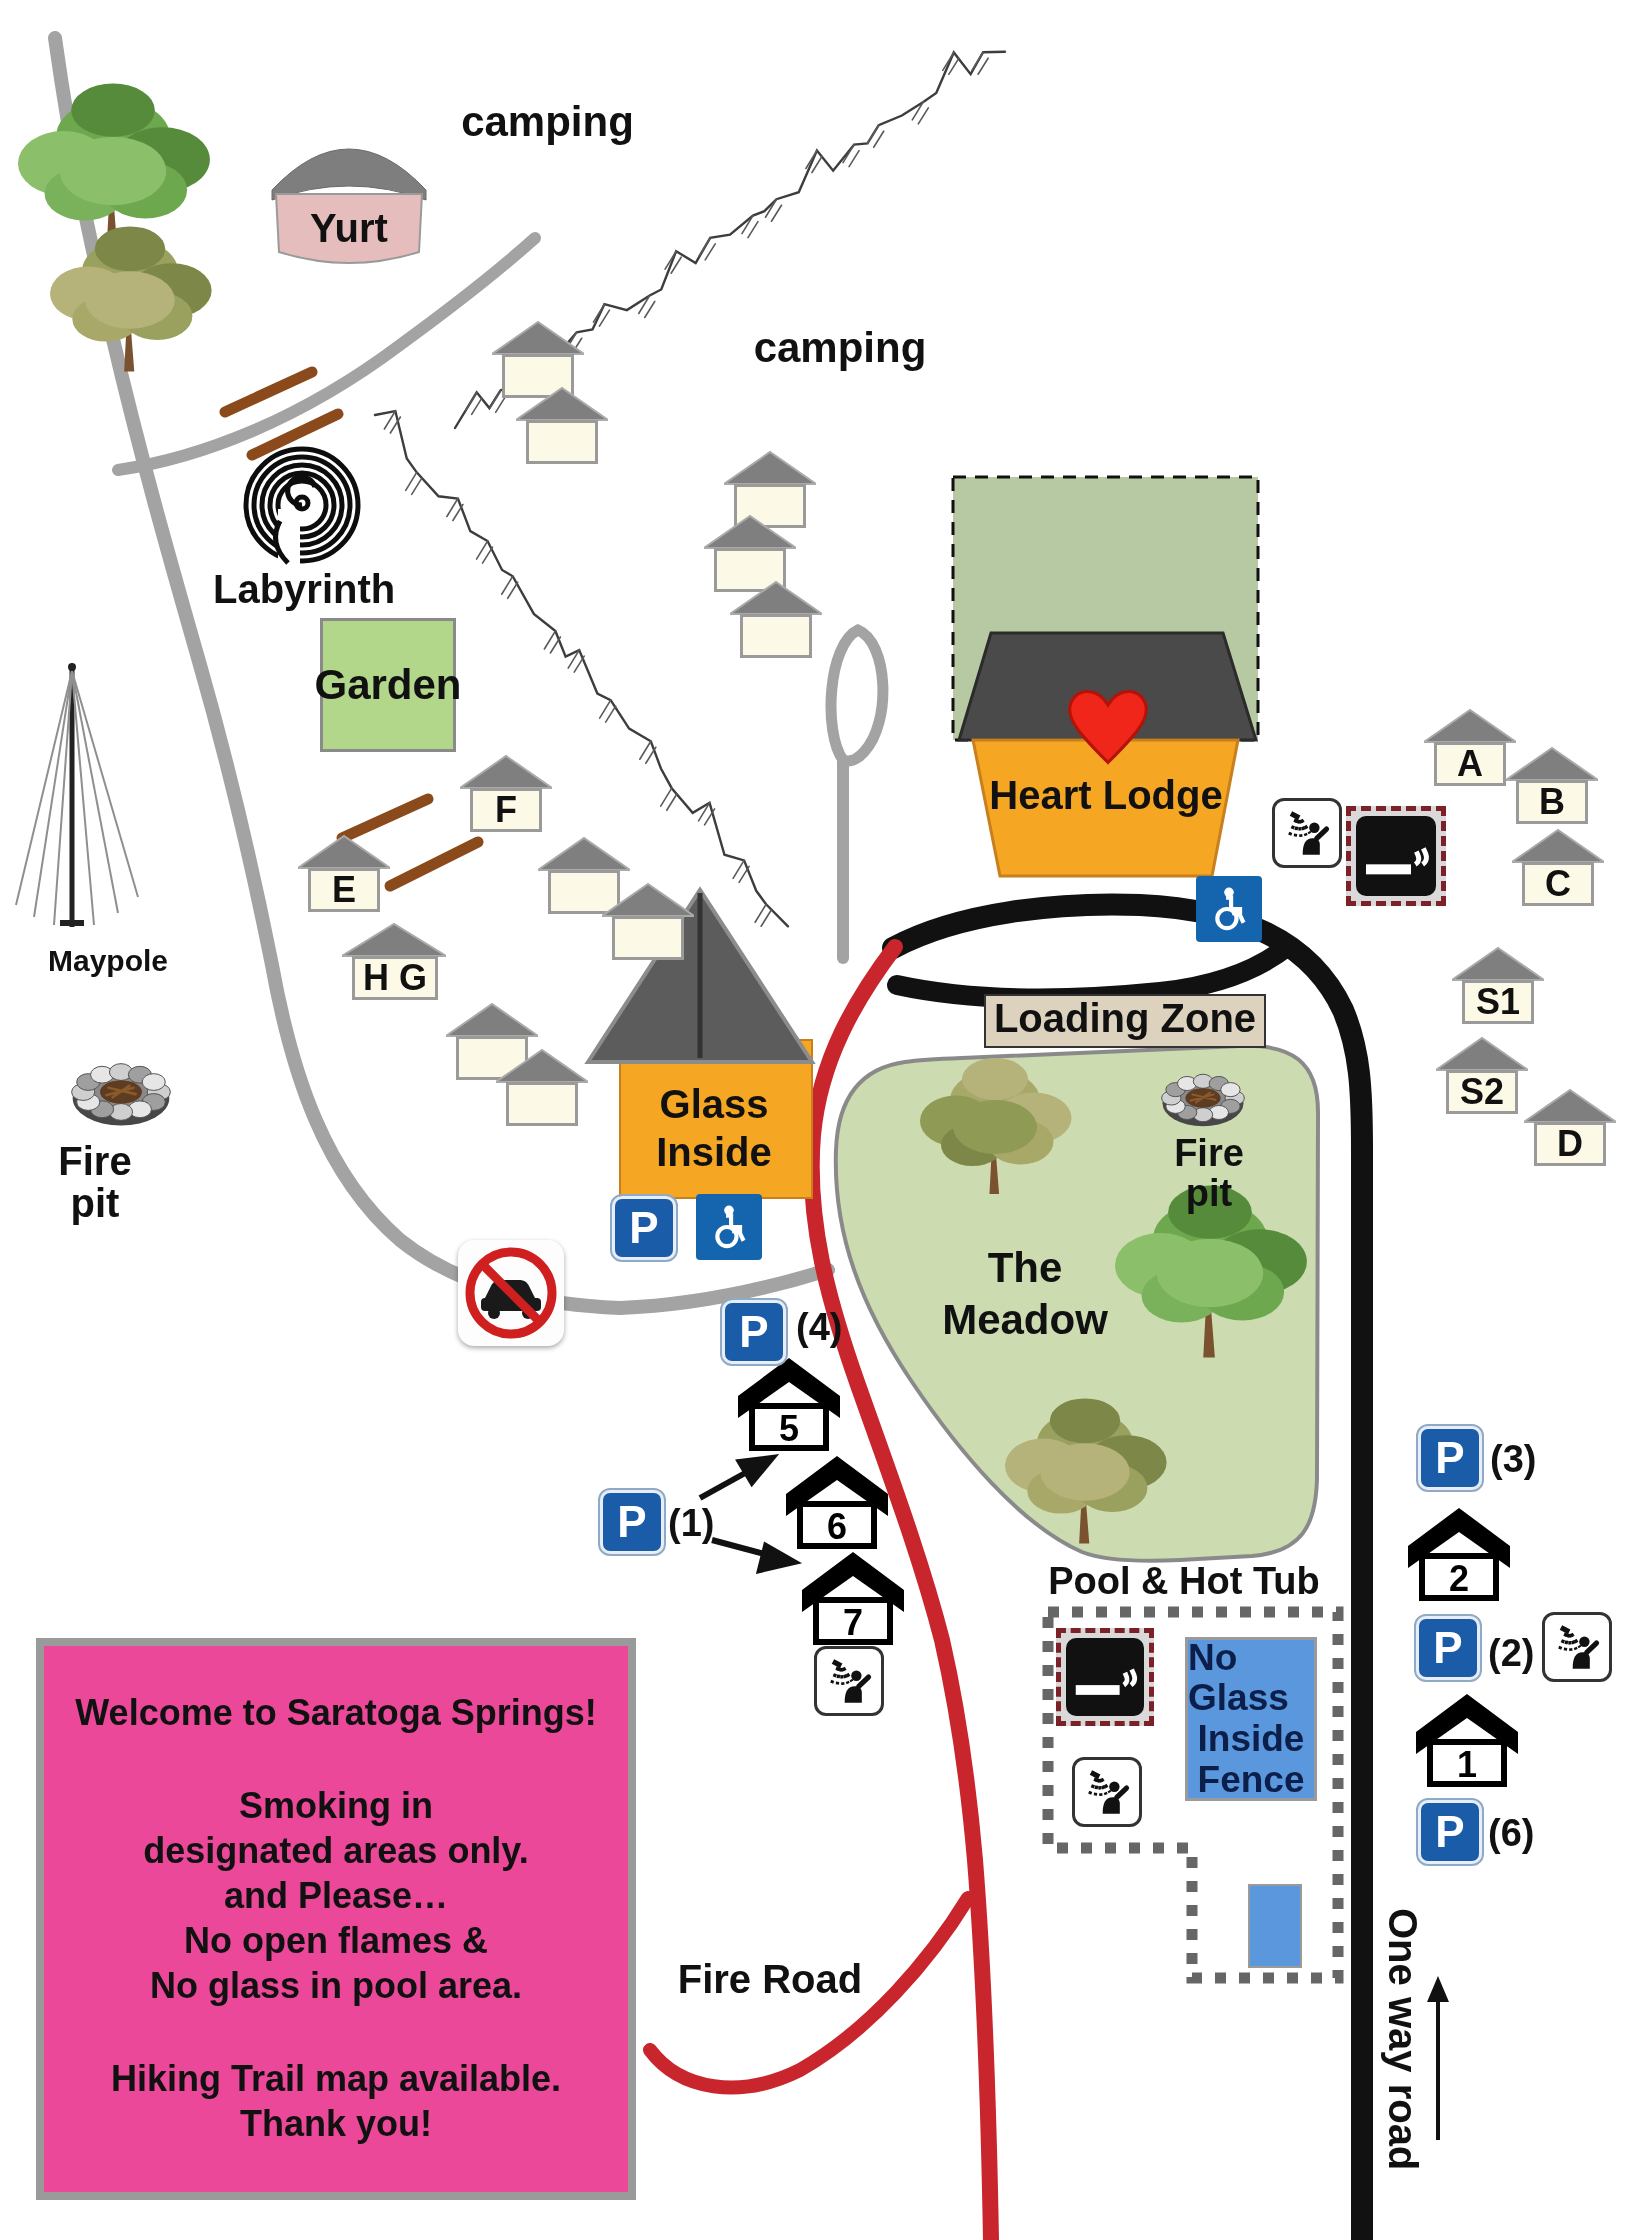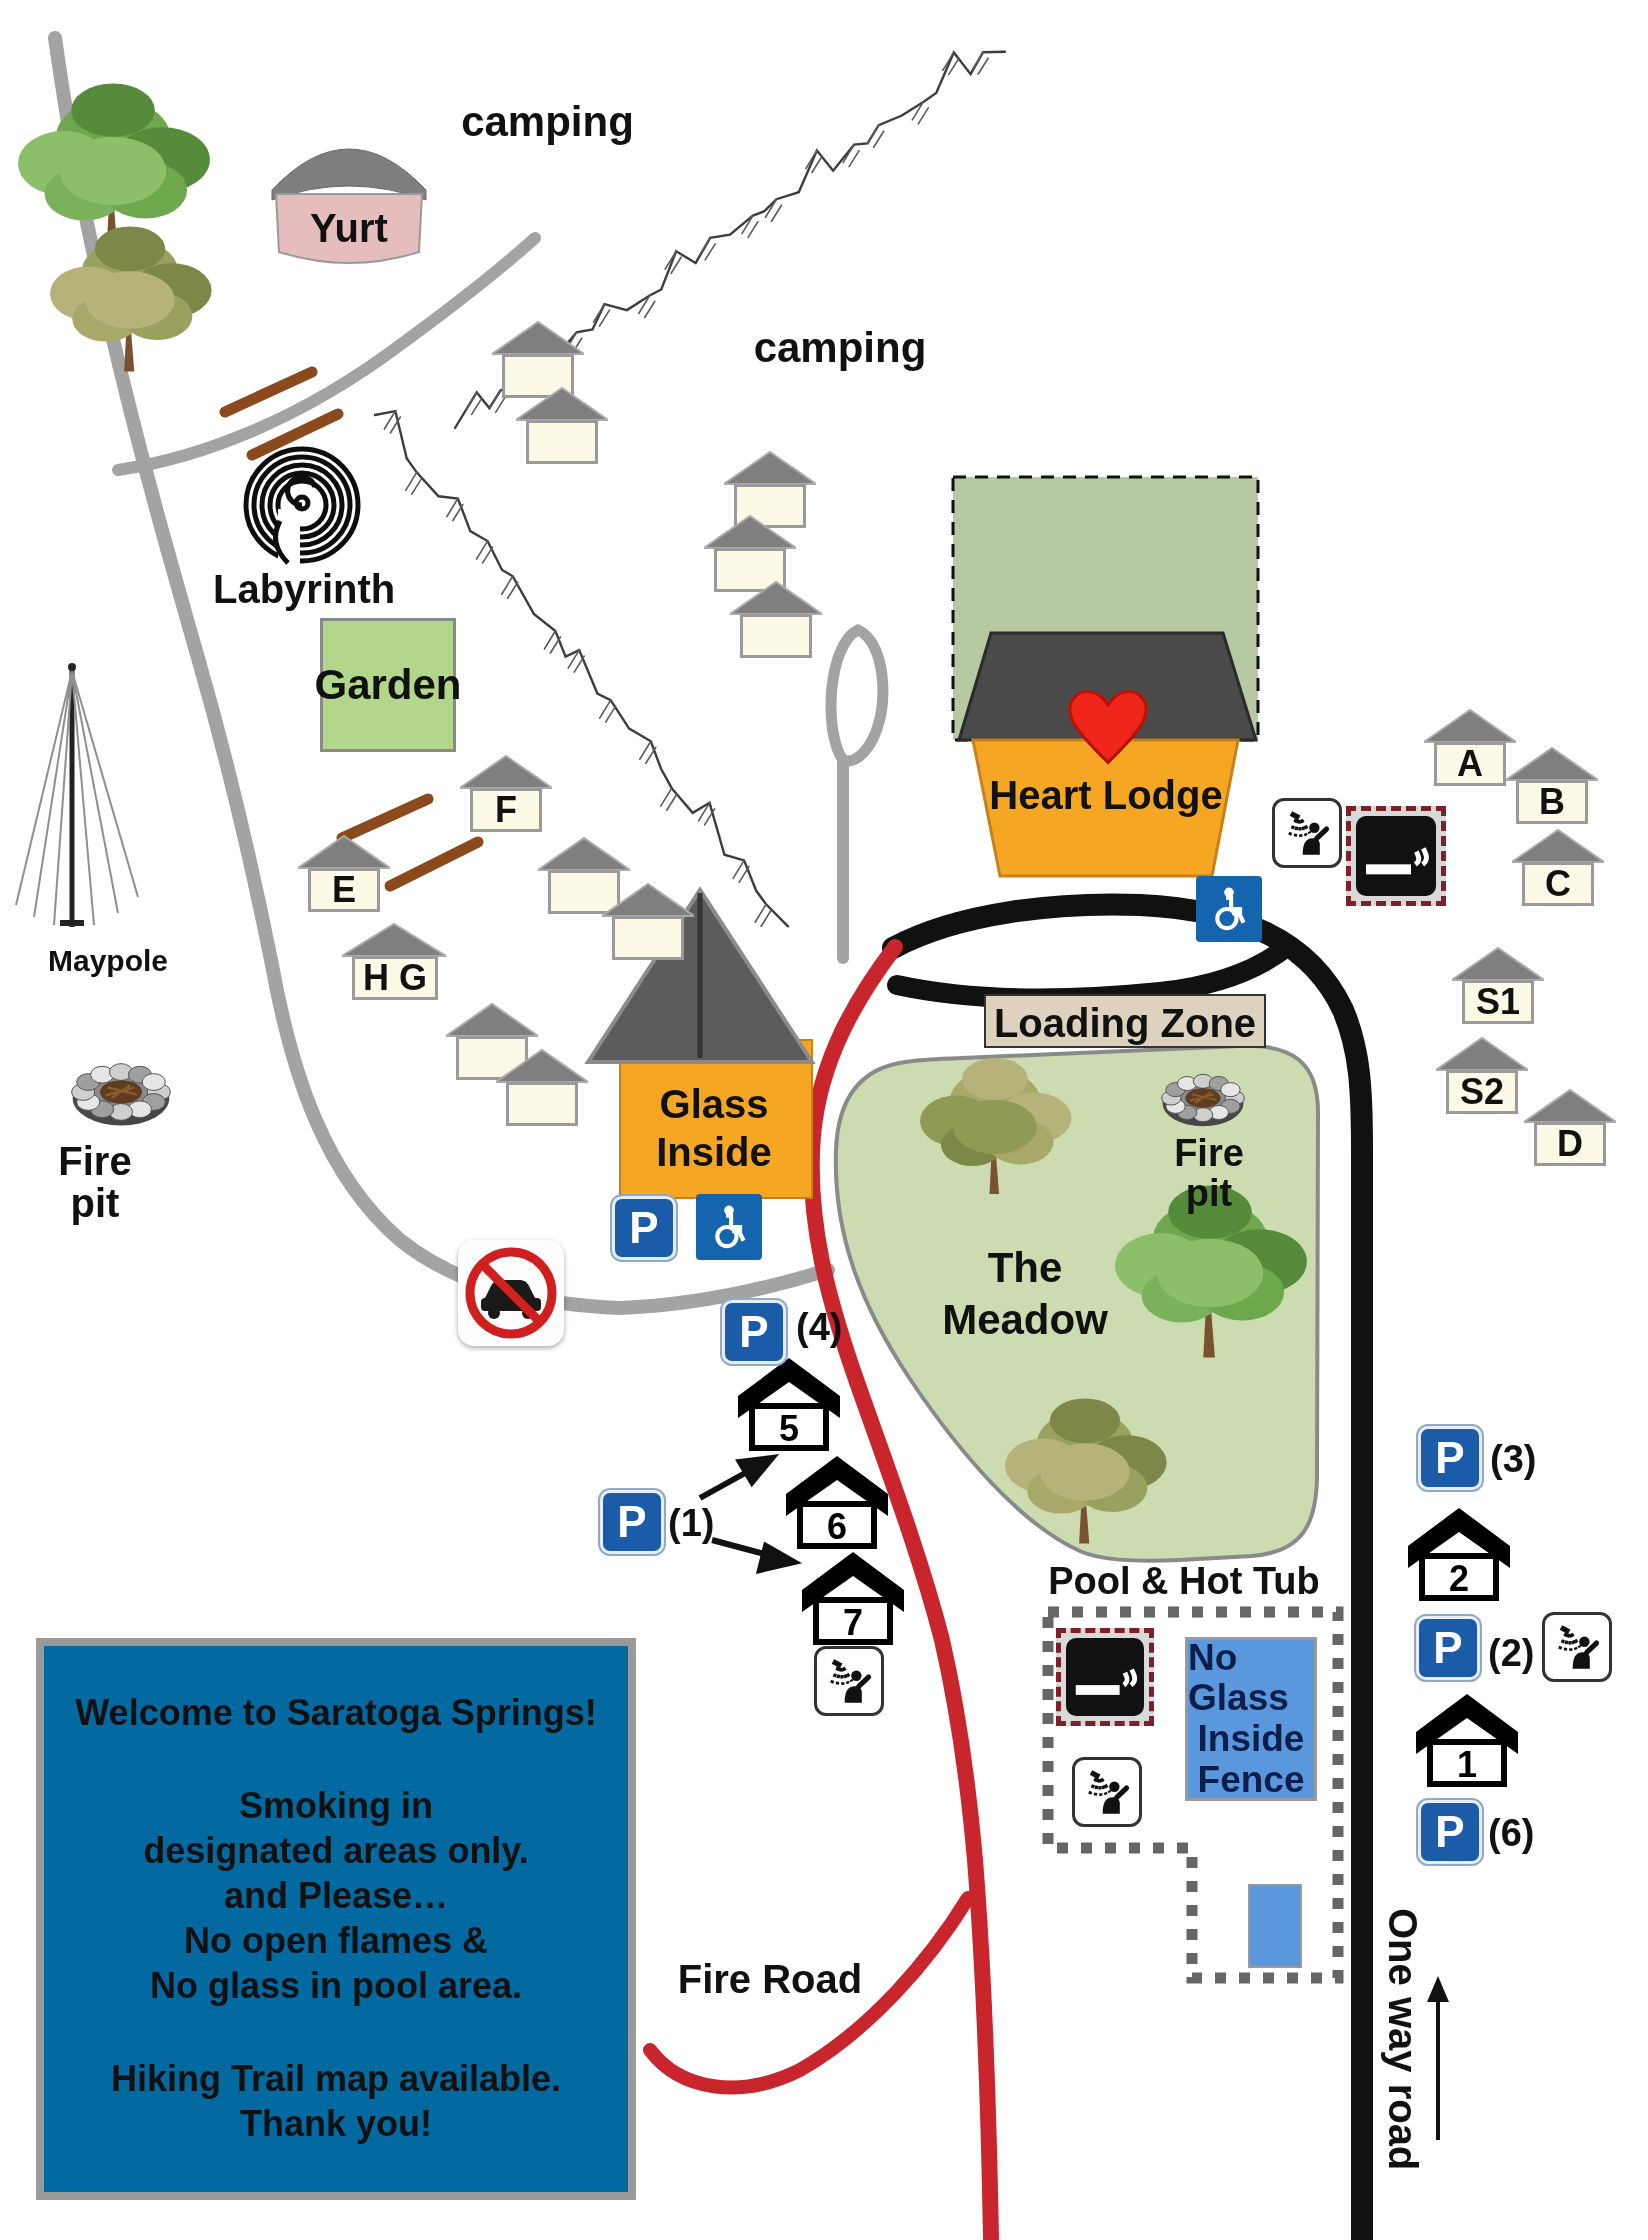--- a/index.html
+++ b/index.html
@@ -25,25 +25,25 @@
   
   .asign{position:absolute;width:66px;height:66px;background:#1565ae;border-radius:4px;
     display:flex;align-items:center;justify-content:center;}
   
   .shower{position:absolute;width:64px;height:64px;background:#fff;border:3px solid #333;
     border-radius:12px;display:flex;align-items:center;justify-content:center;}
   
   .smoke{position:absolute;background:#d9d9d9;border:5px dashed #7c2128;padding:5px;}
   .smoke .inner{background:#111;border-radius:10px;width:100%;height:100%;box-sizing:border-box;}
   
-  .wsign{position:absolute;left:36px;top:1638px;width:584px;height:546px;background:#0369a1;
+  .wsign{position:absolute;left:36px;top:1638px;width:584px;height:546px;background:#ec4899;
     border:8px solid #9a9a9a;text-align:center;font-weight:bold;font-size:36px;color:#111;}
   .wsign div{line-height:45px;}
   .loading{position:absolute;left:984px;top:994px;width:278px;height:50px;background:#dcd2bd;
-    border:2px solid #333;display:flex;align-items:flex-end;justify-content:center;
+    border:2px solid #333;display:flex;align-items:flex-start;justify-content:center;
     font-weight:bold;font-size:40px;color:#111;}
   .garden{position:absolute;left:320px;top:618px;width:130px;height:128px;background:#b2d68a;
     border:3px solid #8a8a8a;display:flex;align-items:center;justify-content:center;
     font-weight:bold;font-size:42px;color:#111;}
   .noglass{position:absolute;left:1185px;top:1637px;width:126px;height:158px;background:#5b97dd;
     border:3px solid #9a9a9a;display:flex;flex-direction:column;align-items:center;
     justify-content:center;font-weight:bold;font-size:37px;color:#0c1e4a;line-height:1.1;}
   .hottub{position:absolute;left:1248px;top:1884px;width:50px;height:80px;background:#5b97dd;
     border:2px solid #9a9a9a;}
   .logo{position:absolute;left:1408px;top:136px;width:176px;text-align:center;}

